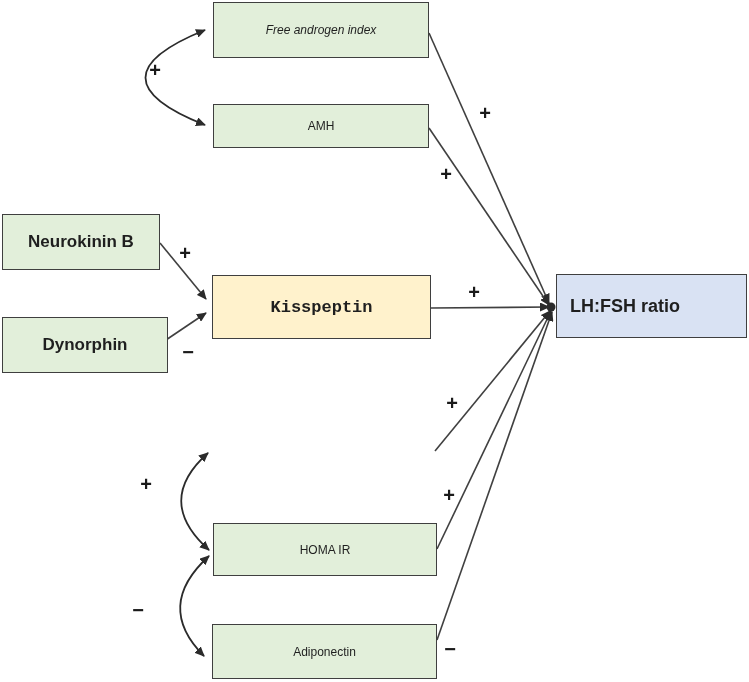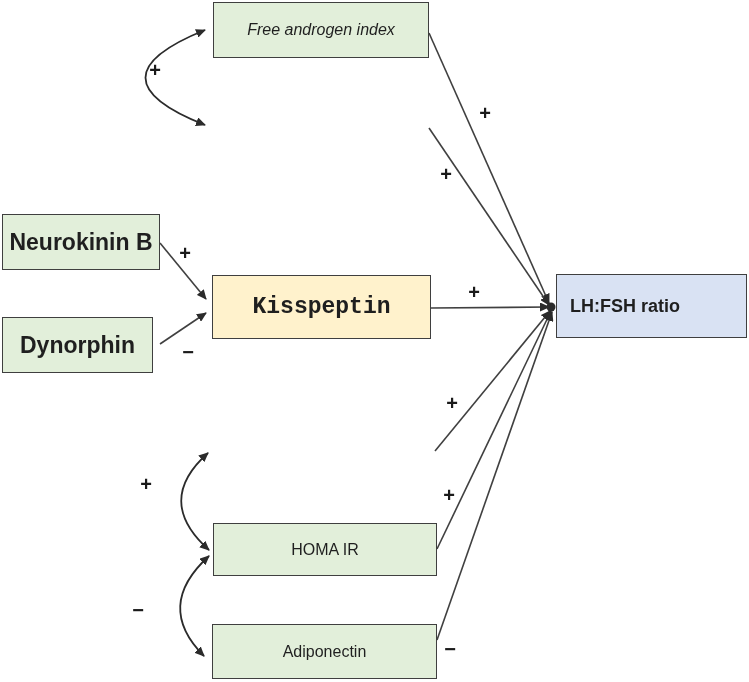--- a/index.html
+++ b/index.html
@@ -20,28 +20,28 @@
     left: 0; top: 0;
     width: 749px; height: 682px;
   }
   .node {
     position: absolute;
     box-sizing: border-box;
     border: 1.4px solid #3f3f3f;
     display: flex;
     align-items: center;
     justify-content: center;
-    font-size: 16px;
+    font-size: 12px;
     color: #1f1f1f;
     text-align: center;
   }
   .node.green { background: #e2efda; }
   .node.gold  { background: #fff2cc; }
   .node.blue  { background: #d9e2f3; }
-  .node.bold  { font-weight: bold; font-size: 23px; }
+  .node.bold  { font-weight: bold; font-size: 17px; }
   .node.italic{ font-style: italic; }
   .node.left-align { justify-content: flex-start; padding-left: 13px; text-align: left; }
   .sign {
     position: absolute;
     transform: translate(-50%, -50%);
     font-size: 20px;
     font-weight: bold;
     color: #1a1a1a;
     line-height: 1;
     white-space: nowrap;
@@ -72,26 +72,29 @@
 
     <path d="M 205 30 Q 86 78 205 125" stroke="#2b2b2b" stroke-width="1.8" fill="none" marker-start="url(#arrow)" marker-end="url(#arrow)"></path>
     <path d="M 208 453 Q 154 501 209 550" stroke="#2b2b2b" stroke-width="1.8" fill="none" marker-start="url(#arrow)" marker-end="url(#arrow)"></path>
     <path d="M 209 556 Q 154 606 204 656" stroke="#2b2b2b" stroke-width="1.8" fill="none" marker-start="url(#arrow)" marker-end="url(#arrow)"></path>
   </svg>
 
   <div class="node green italic" style="left:213px; top:2px; width:216px; height:56px;">
     <span>Free androgen index</span>
   </div>
 
+  <div class="node green" style="left:213px; top:104px; width:216px; height:44px;">
+    <span>AMH</span>
+  </div>
 
   <div class="node green bold" style="left:2px; top:214px; width:158px; height:56px;">
     <span>Neurokinin B</span>
   </div>
 
-  <div class="node green bold" style="left:2px; top:317px; width:151px; height:56px;">
+  <div class="node green bold" style="left:2px; top:317px; width:166px; height:56px;">
     <span>Dynorphin</span>
   </div>
 
   <div class="node gold bold" style="left:212px; top:275px; width:219px; height:64px;font-family:Liberation Mono, monospace;">
     <span>Kisspeptin</span>
   </div>
 
   <div class="node blue bold left-align" style="left:556px; top:274px; width:191px; height:64px; font-size:18px;">
     <span>LH:FSH ratio</span>
   </div>

